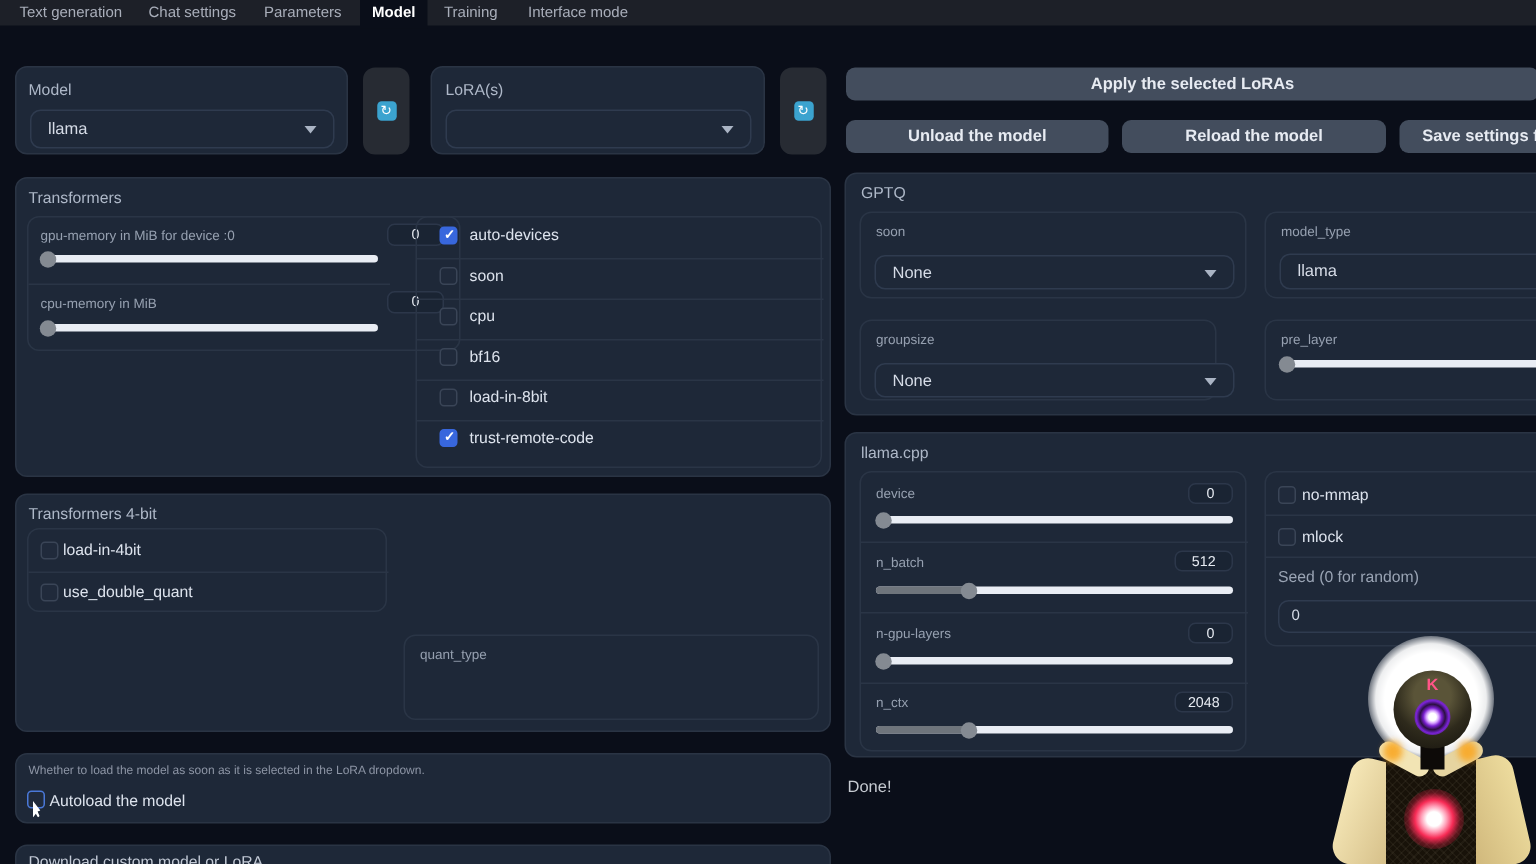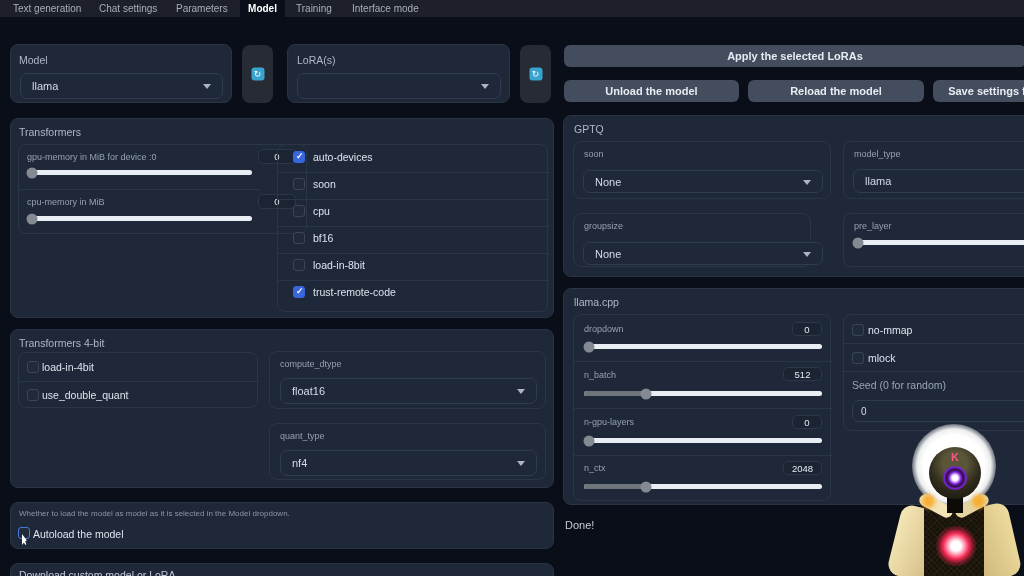--- a/index.html
+++ b/index.html
@@ -112,38 +112,27 @@
 
 <div class="panel" style="left:10px;top:329px;width:544px;height:159px">
   <div class="lbl" style="left:8px;top:7px">Transformers 4-bit</div>
   <div class="grp" style="left:7px;top:22px;width:240px;height:56px">
     <div class="cb" style="left:8px;top:8px"></div>
     <div class="cblabel" style="left:23px;top:8px">load-in-4bit</div>
     <div class="divh" style="left:0;top:28px;width:240px"></div>
     <div class="cb" style="left:8px;top:36px"></div>
     <div class="cblabel" style="left:23px;top:36px">use_double_quant</div>
   </div>
-  <div class="grp" style="left:258px;top:21px;width:277px;height:58px">
-    <div class="glbl" style="left:10px;top:7px">compute_dtype</div>
-    <div class="dd" style="left:10px;top:26px;width:257px;height:26px">
-      <span class="txt">float16</span>
-      <span class="caret"></span>
-    </div>
-  </div>
   <div class="grp" style="left:258px;top:93px;width:277px;height:57px">
     <div class="glbl" style="left:10px;top:7px">quant_type</div>
-    <div class="dd" style="left:10px;top:26px;width:257px;height:26px">
-      <span class="txt">nf4</span>
-      <span class="caret"></span>
-    </div>
   </div>
 </div>
 
 <div class="panel" style="left:10px;top:502px;width:544px;height:47px">
-  <div style="position:absolute;left:8px;top:6px;font-size:8px;color:#8d95a5;white-space:nowrap">Whether to load the model as model as it is selected in the Model dropdown.</div>
+  <div style="position:absolute;left:8px;top:6px;font-size:8px;color:#8d95a5;white-space:nowrap">Whether to load the model as soon as it is selected in the LoRA dropdown.</div>
   <div class="cb" style="left:7px;top:24px;border-color:#4a78d8"></div>
   <div class="cblabel" style="left:22px;top:25px">Autoload the model</div>
   <div style="position:absolute;left:11px;top:31px;width:7px;height:11px;background:#fff;clip-path:polygon(0 0,0 100%,27% 78%,48% 100%,62% 91%,44% 64%,70% 58%);filter:drop-shadow(0 0 1px #000)"></div>
 </div>
 
 <div class="panel" style="left:10px;top:563px;width:544px;height:60px">
   <div class="lbl" style="left:8px;top:5px;color:#c3cad6">Download custom model or LoRA</div>
 </div>
 
 <div class="panel" style="left:563px;top:115px;width:540px;height:162px">
@@ -173,21 +162,21 @@
     <div class="slider" style="left:9px;top:26px;width:240px">
       <div class="fill" style="width:2%"></div>
         <div class="knob" style="left:2%"></div>
     </div>
   </div>
 </div>
 
 <div class="panel" style="left:563px;top:288px;width:540px;height:217px">
   <div class="lbl" style="left:10px;top:7px">llama.cpp</div>
   <div class="grp" style="left:9px;top:25px;width:258px;height:187px">
-    <div class="glbl" style="left:10px;top:9px">dropdown</div>
+    <div class="glbl" style="left:10px;top:9px">device</div>
     <div class="numbox" style="right:8px;top:7px;width:30px;height:14px">0</div>
     <div class="slider" style="left:10px;top:29px;width:238px">
         <div class="fill" style="width:2%"></div>
         <div class="knob" style="left:2%"></div>
       </div>
     <div class="divh" style="left:0;top:46px;width:258px"></div>
     <div class="glbl" style="left:10px;top:55px">n_batch</div>
     <div class="numbox" style="right:8px;top:52px;width:39px;height:14px">512</div>
     <div class="slider" style="left:10px;top:76px;width:238px">
         <div class="fill" style="width:26%"></div>

